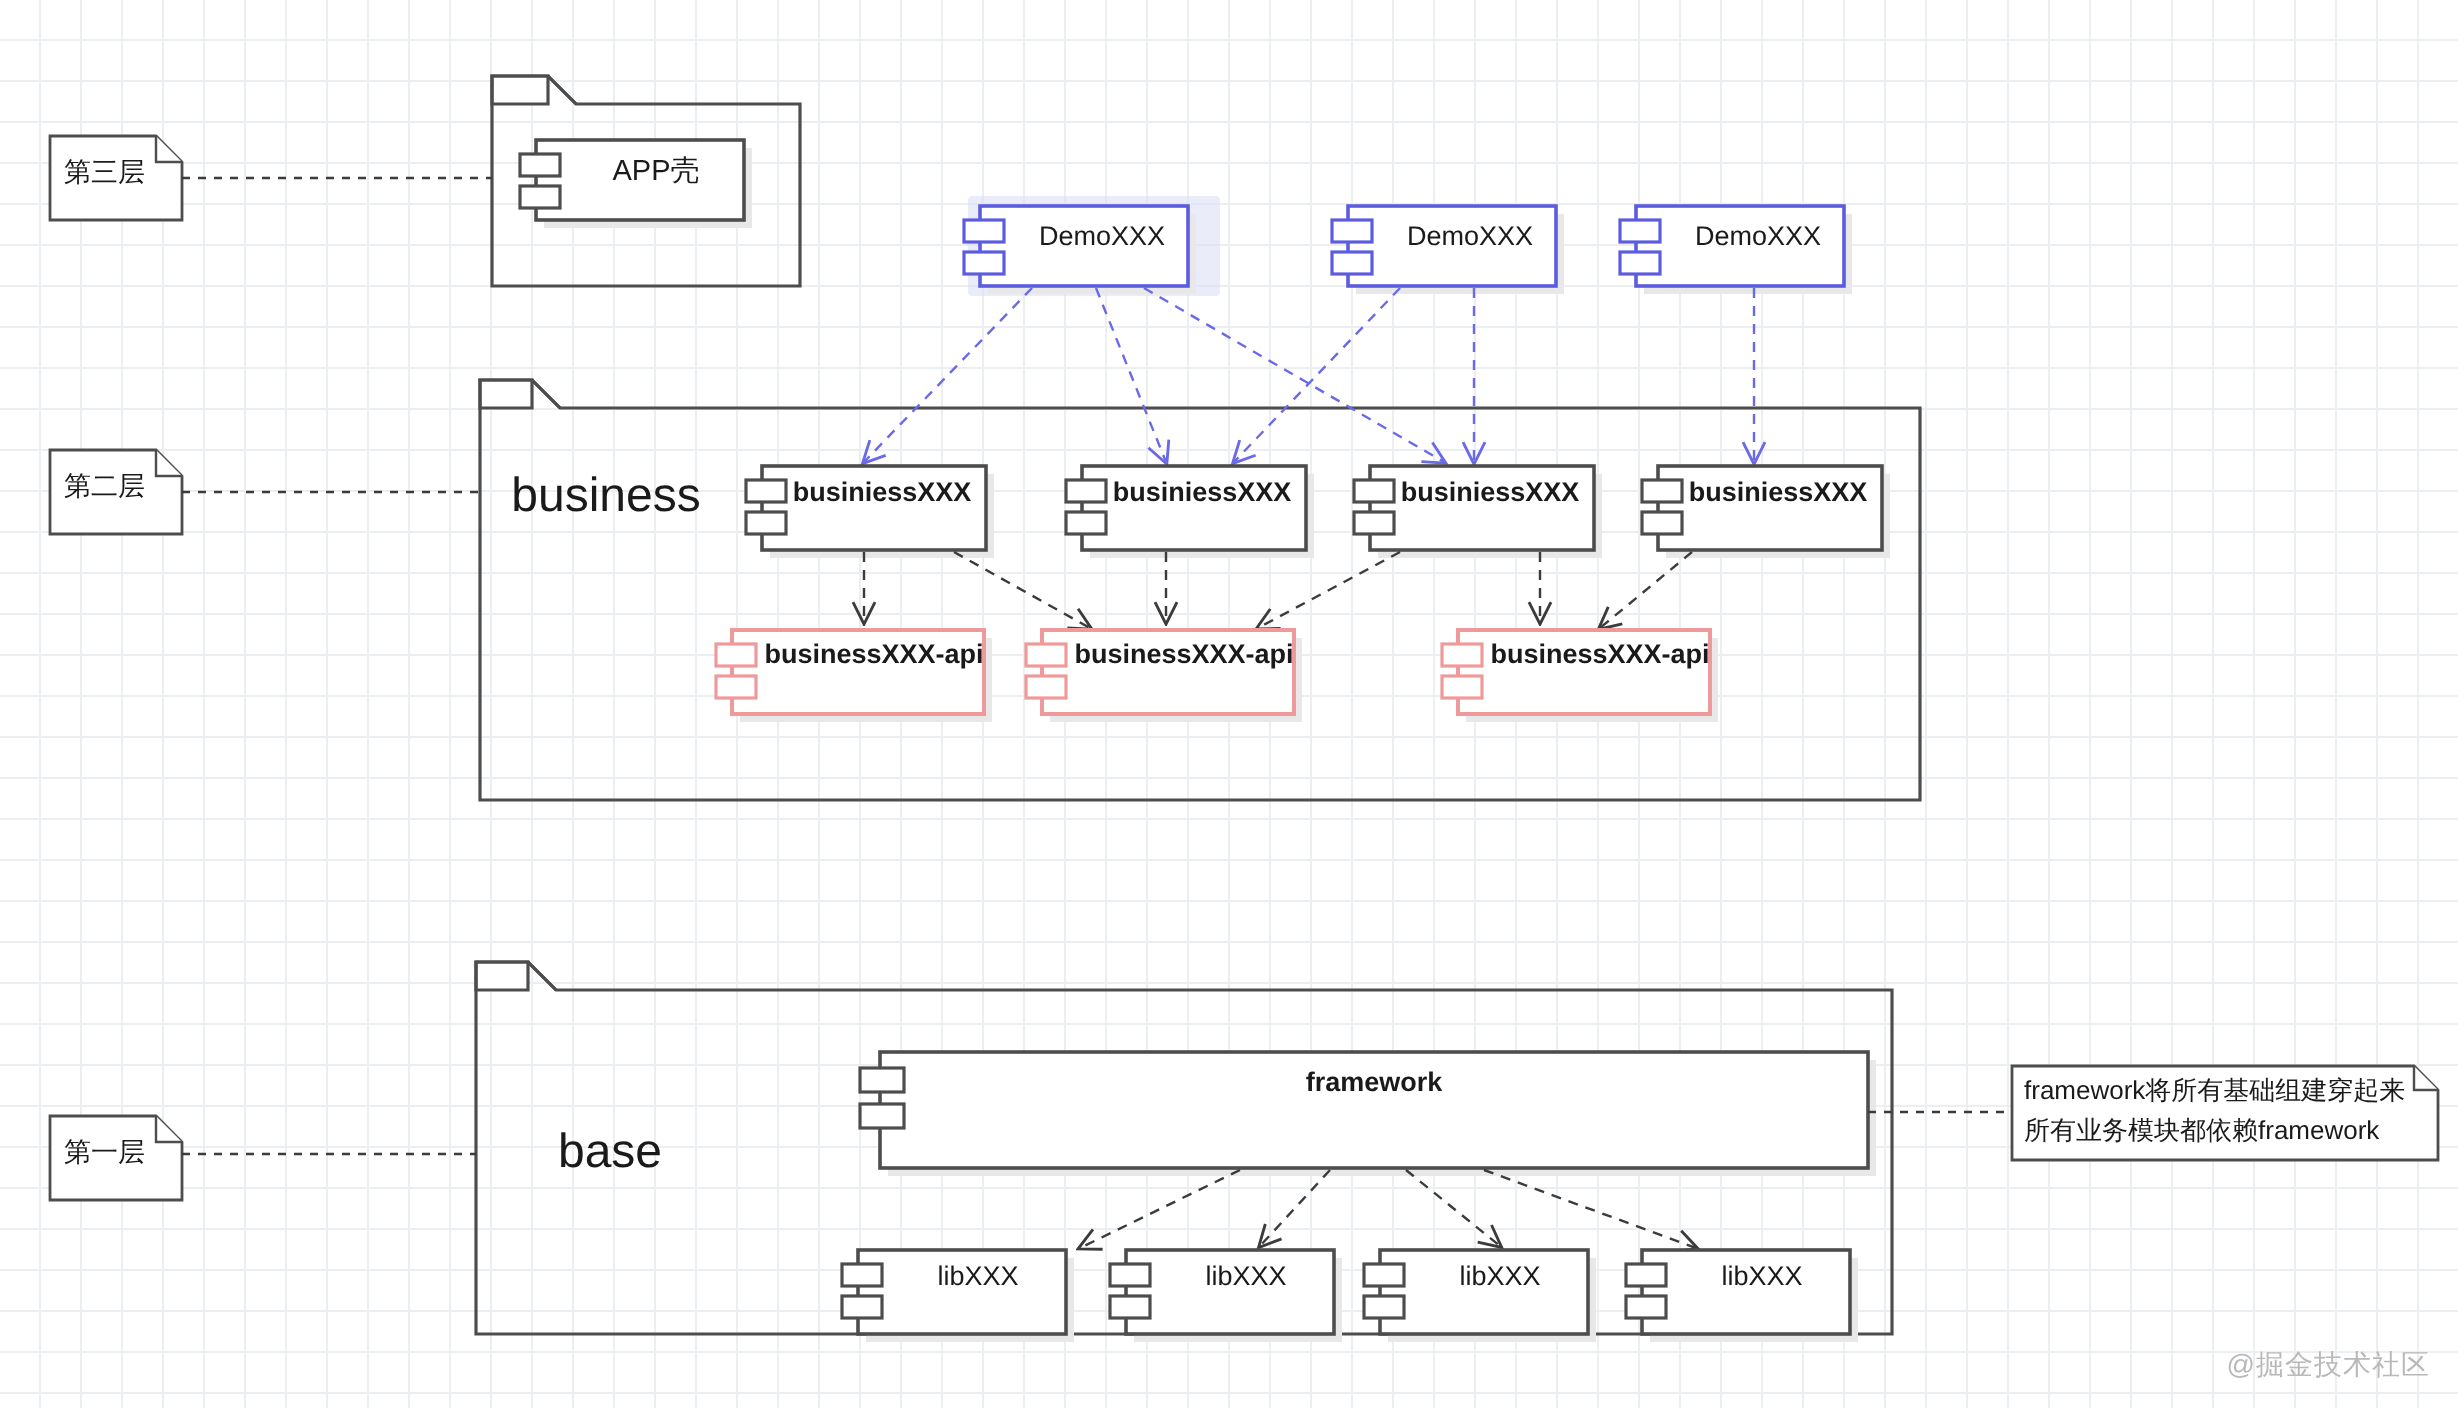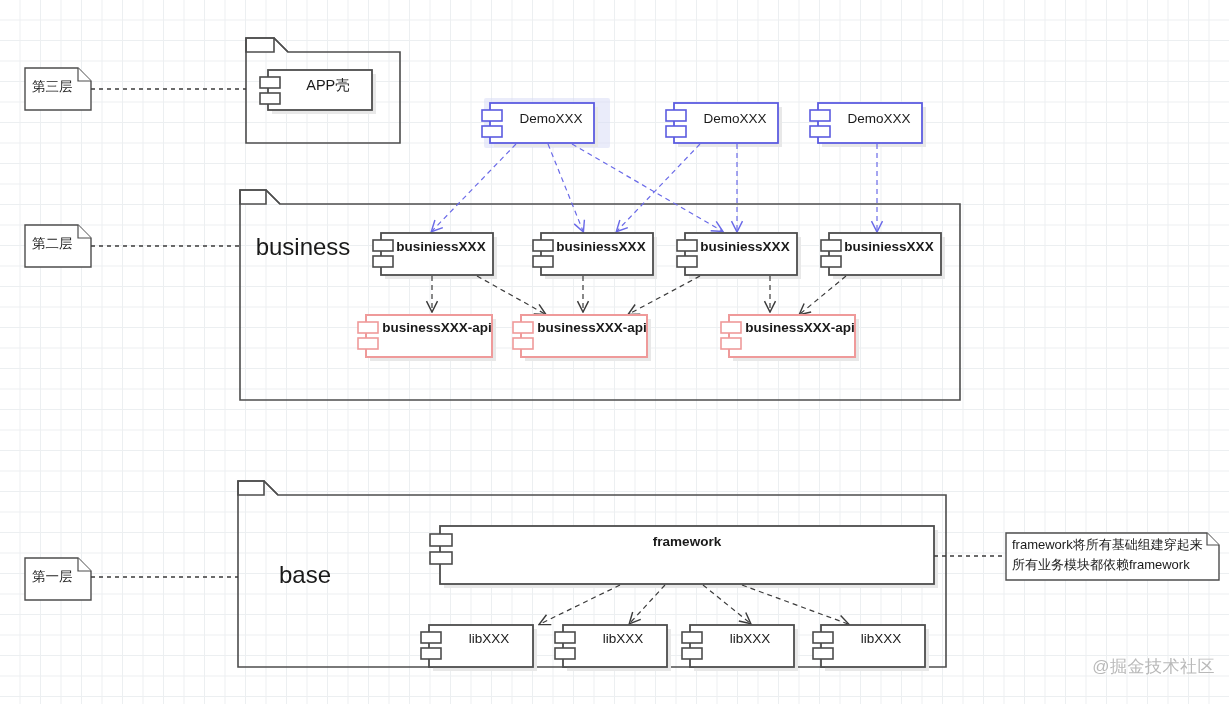--- a/index.html
+++ b/index.html
@@ -34,22 +34,22 @@
   .dep.blue{stroke:#6a6ae8;}
   .conn{stroke:#3b3b3b;stroke-width:1.3;stroke-dasharray:4 4;fill:none;}
   text{fill:#1a1a1a;}
   .t-comp{font-size:13.5px;font-weight:bold;text-anchor:middle;dominant-baseline:middle;}
   .t-comp-plain{font-size:13.5px;text-anchor:middle;dominant-baseline:middle;}
   .t-pkg{font-size:24px;text-anchor:middle;dominant-baseline:middle;}
   .t-note{font-size:13px;dominant-baseline:middle;}
   .t-layer{font-size:13.5px;dominant-baseline:middle;}
   .t-app{font-size:14.5px;text-anchor:middle;dominant-baseline:middle;}
   .watermark{
-    position:absolute;right:14px;bottom:26px;
-    font-size:17px;color:#b9b9b9;letter-spacing:.5px;
+    position:absolute;right:14px;bottom:12px;
+    font-size:14px;color:#b9b9b9;letter-spacing:.5px;
     user-select:none;
   }
 </style>
 </head>
 <body>
 
 <div id="canvas">
 <svg id="diagram" xmlns="http://www.w3.org/2000/svg">
   <defs>
     <marker id="arrowK" viewBox="0 0 12 12" refX="10" refY="6" markerWidth="11" markerHeight="11" orient="auto-start-reverse">

